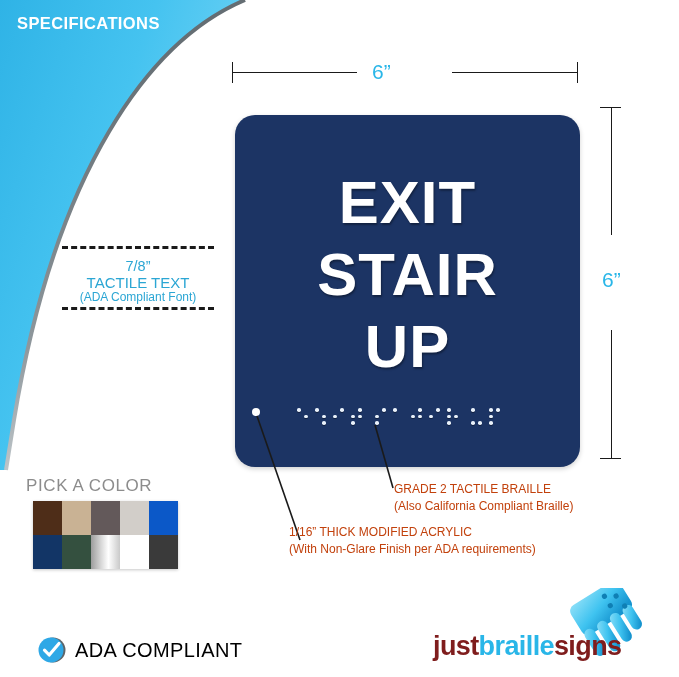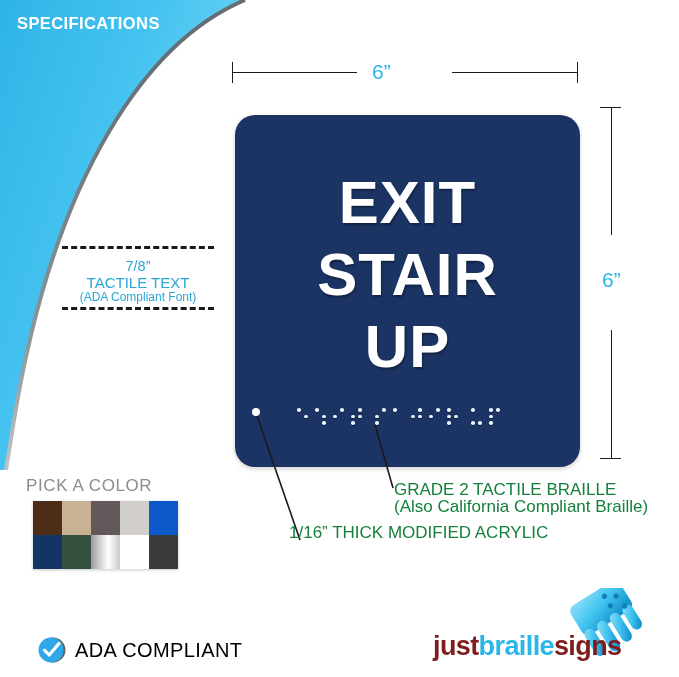--- a/index.html
+++ b/index.html
@@ -167,22 +167,22 @@
   }
   #tactile-callout .small {
     color: #2ba6d4;
     font-size: 12px;
     line-height: 13px;
   }
 
   
   .anno {
     position: absolute;
-    color: #15803d;
-    font-size: 17px;
+    color: #c2410c;
+    font-size: 12px;
     line-height: 17px;
     white-space: nowrap;
   }
   #anno-braille { left: 394px; top: 481px; }
   #anno-acrylic { left: 289px; top: 524px; }
 
   
   #pick-title {
     position: absolute;
     left: 26px;
@@ -359,20 +359,21 @@
     <div class="small">(ADA Compliant Font)</div>
     <div class="dashed-rule" style="margin-top:3px;"></div>
   </div>
 
   <div class="anno" id="anno-braille">
     <div>GRADE 2 TACTILE BRAILLE</div>
     <div>(Also California Compliant Braille)</div>
   </div>
   <div class="anno" id="anno-acrylic">
     <div>1/16” THICK MODIFIED ACRYLIC</div>
+    <div>(With Non-Glare Finish per ADA requirements)</div>
   </div>
 
   <div id="pick-title">PICK A COLOR</div>
   <div id="swatches">
       <div class="swatch" style="background: rgb(78, 45, 24);"></div>
       <div class="swatch" style="background: rgb(201, 178, 148);"></div>
       <div class="swatch" style="background: rgb(99, 89, 90);"></div>
       <div class="swatch" style="background: rgb(210, 206, 201);"></div>
       <div class="swatch" style="background: rgb(11, 88, 200);"></div>
       <div class="swatch" style="background: rgb(18, 53, 102);"></div>

